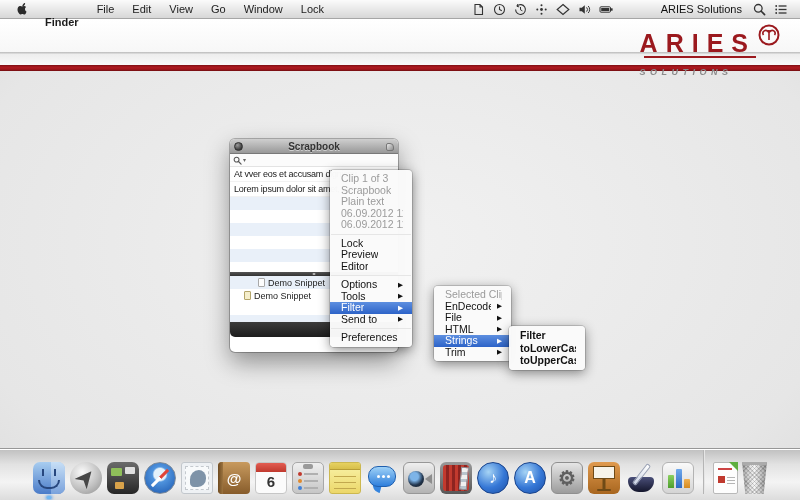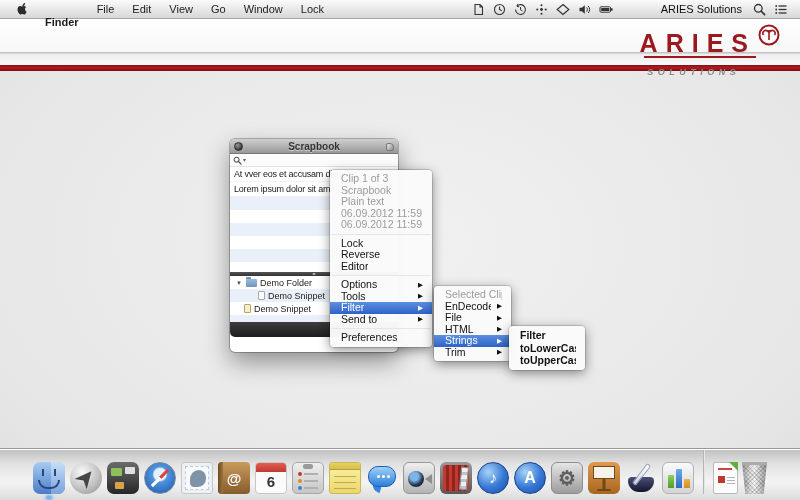--- a/index.html
+++ b/index.html
@@ -20,21 +20,21 @@
 
   
   .band-top { position:absolute; left:0; top:19px; right:0; height:33px; background:linear-gradient(#ffffff,#f7f7f7); }
   .band-rule { position:absolute; left:0; top:52px; right:0; height:2px; background:linear-gradient(#b9b9b9,#e2e2e2); }
   .band-mid { position:absolute; left:0; top:54px; right:0; height:11px; background:linear-gradient(#ededed,#f9f9f9); }
   .band-red { position:absolute; left:0; top:65px; right:0; height:6px;
     background:linear-gradient(#7c0f13,#ad1a20 35%,#a2161c 70%,#6f0d10); }
   .desktop-bg { position:absolute; left:0; top:71px; right:0; bottom:0;
     background:radial-gradient(ellipse at 50% 40%, #f1f1f1 0%, #e6e6e6 80%, #dedede 100%); }
 
-  .brand { position:absolute; top:24px; right:20px; z-index:5; text-align:center; }
+  .brand { position:absolute; top:24px; right:20px; z-index:5; text-align:left; }
   .brandrow { display:flex; align-items:flex-start; justify-content:flex-end; }
   .brand-name { font-size:25px; font-weight:bold; letter-spacing:8px; color:#9b191e; line-height:26px; padding-top:6px; }
   .brand-reg { margin-left:2px; }
   .brand-underline { height:2px; background:#9b191e; margin:0 24px 0 4px; }
   .brand-sub { font-size:9px; font-style:italic; font-weight:bold; letter-spacing:4.5px; color:#8a8a8a;
     text-transform:uppercase; margin-top:9px; padding-right:32px; }
 
   
   .win { position:absolute; left:230px; top:139px; width:168px; height:213px; z-index:10;
     border-radius:5px; box-shadow:0 10px 24px rgba(0,0,0,.4), 0 0 0 1px rgba(0,0,0,.25); background:#fff; }
@@ -61,21 +61,21 @@
   .disc { font-size:6px; color:#555; width:8px; text-align:center; line-height:1; }
   .foldic { width:11px; height:8px; background:linear-gradient(#9dbbda,#6f94bd); border-radius:1px; position:relative; }
   .foldic::before { content:""; position:absolute; left:0; top:-2px; width:5px; height:2px; background:#6f94bd; border-radius:1px 1px 0 0; }
   .pageic { width:7px; height:9px; background:#fdfdfd; border:1px solid #a8a8a8; border-radius:1px; }
   .pageic.y { background:#f5eecb; border-color:#b3a46a; }
   .wbottom { height:15px; background:linear-gradient(#3c3c3c,#1d1d1d); border-radius:0 0 5px 5px; }
 
   
   .menu { position:absolute; background:rgba(250,250,250,.98); border-radius:4px;
     box-shadow:0 3px 12px rgba(0,0,0,.45), 0 0 0 1px rgba(0,0,0,.15); padding:3px 0; font-size:10.5px; color:#111; }
-  .ctx { left:330px; top:170px; width:102px; z-index:20; }
+  .ctx { left:330px; top:170px; width:82px; z-index:20; }
   .sub { left:434px; top:286px; width:77px; z-index:21; }
   .subsub { left:509px; top:326px; width:76px; z-index:22; }
   .mrow { height:11.5px; line-height:11.5px; padding:0 9px 0 11px; display:flex; align-items:center; justify-content:space-between; white-space:nowrap; }
   .mrow .lbl { overflow:hidden; }
   .mrow.gray { color:#9b9b9b; }
   .mrow.hl { background:linear-gradient(#5d8fe0,#2d63c8); color:#fff; }
   .arr { font-size:6.5px; line-height:1; margin-left:6px; }
   .msep { height:1px; background:#e6e6e6; margin:3px 1px; }
   .subsub .mrow { height:12.5px; line-height:12.5px; font-weight:bold; font-size:10.5px; }
 
@@ -293,25 +293,20 @@
         </svg>
       <span class="sarrow">▾</span>
     </div>
     <div class="pline">At vver eos et accusam dignissu</div>
     <div class="pline">Lorem ipsum dolor sit amet, cor</div>
     <div class="stripes"></div>
     <div class="split">
         <i></i>
       </div>
     <div class="tree">
-      <div class="trow" style="padding-left:5px; background:#fff;">
-        <span class="disc">▼</span>
-        <span class="foldic"></span>
-        <span>Demo Folder</span>
-      </div>
       <div class="trow" style="padding-left:28px; background:#e9f0f9;">
         <span class="pageic"></span>
         <span>Demo Snippet</span>
       </div>
       <div class="trow" style="padding-left:14px; background:#fff;">
         <span class="pageic y"></span>
         <span>Demo Snippet</span>
       </div>
     </div>
     <div class="wbottom"></div>
@@ -331,21 +326,21 @@
         <span class="lbl">06.09.2012 11:59:46</span>
       </div>
     <div class="mrow gray">
         <span class="lbl">06.09.2012 11:59:46</span>
       </div>
     <div class="msep"></div>
     <div class="mrow">
         <span class="lbl">Lock</span>
       </div>
     <div class="mrow">
-        <span class="lbl">Reverse</span>
+        <span class="lbl">Preview</span>
       </div>
     <div class="mrow">
         <span class="lbl">Editor</span>
       </div>
     <div class="msep"></div>
     <div class="mrow">
         <span class="lbl">Options</span>
         <span class="arr">▶</span>
       </div>
     <div class="mrow">

